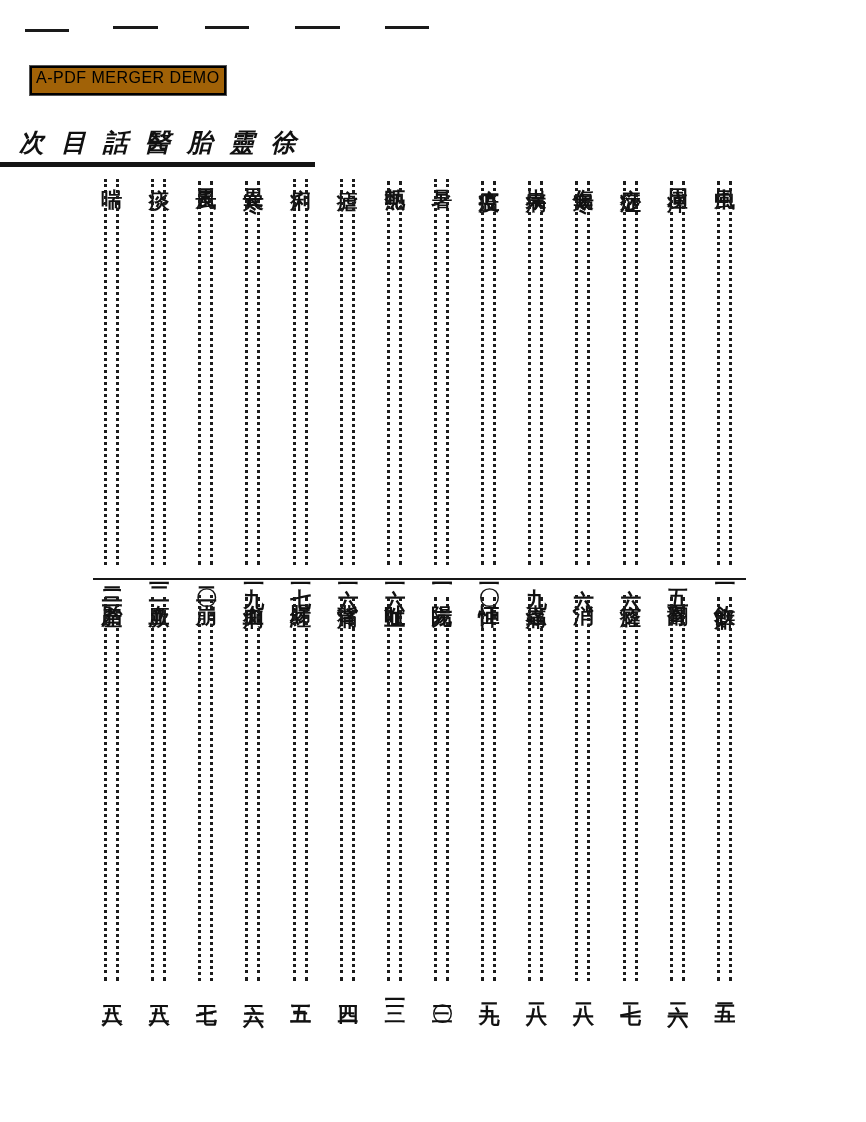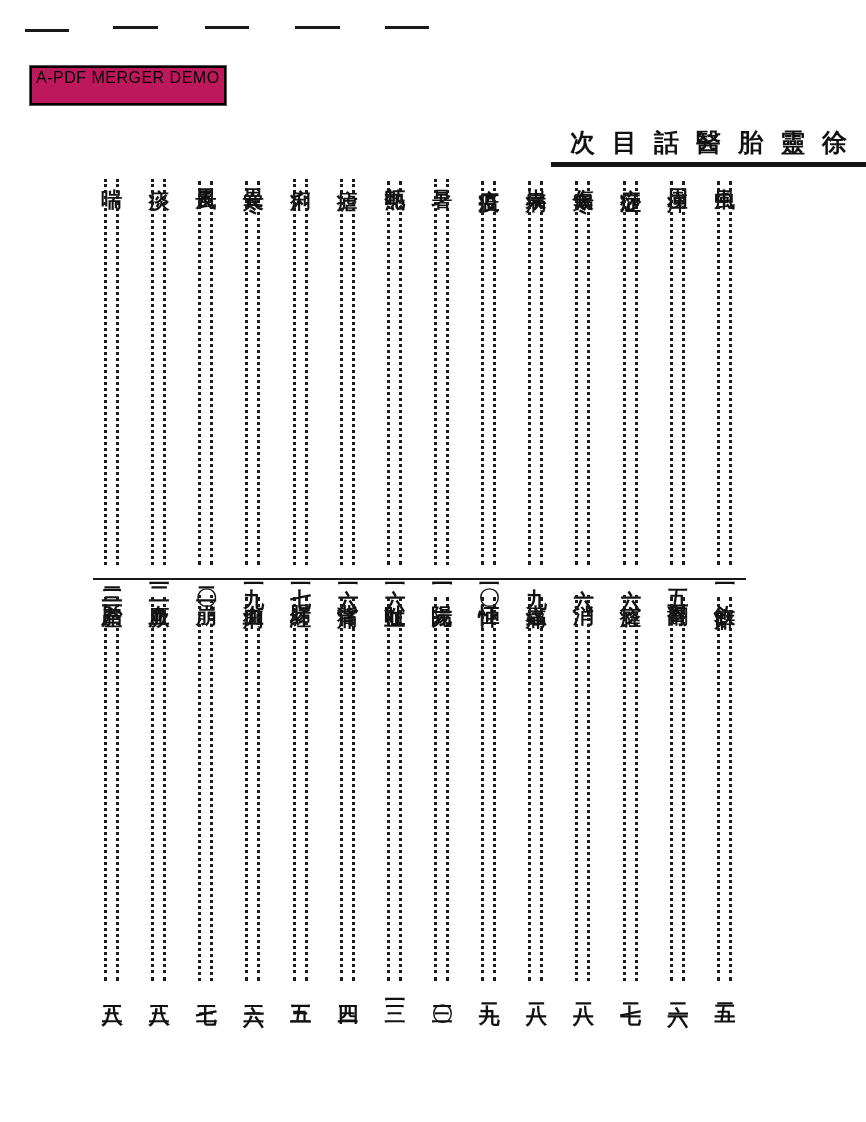--- a/index.html
+++ b/index.html
@@ -24,35 +24,36 @@
   .d3 { left: 205px; width: 44px; }
   .d4 { left: 295px; width: 45px; }
   .d5 { left: 385px; width: 44px; }
 
   
   .watermark {
     position: absolute;
     left: 30px; top: 66px;
     border: 2px solid #000;
     box-shadow: 0 0 0 1px #555;
-    background: #be185d;
-    padding: 1px 4px 16px 4px;
+    background: #a16207;
+    padding: 1px 4px 6px 4px;
     font-family: "Liberation Sans", "DejaVu Sans", sans-serif;
     font-size: 16px;
     letter-spacing: 0.5px;
     color: #000;
     white-space: nowrap;
   }
 
   
   .title-wrap {
     position: absolute;
     left: 0; right: 0;
     top: 126px;
-    text-align: right;
+    text-align: left;
+    font-style: italic;
   }
   .book-title {
     display: inline-block;
     font-size: 25px;
     font-weight: 700;
     letter-spacing: 17px;
     padding: 0 2px 3px 19px; 
     border-bottom: 5px solid #141414;
     white-space: nowrap;
   }

